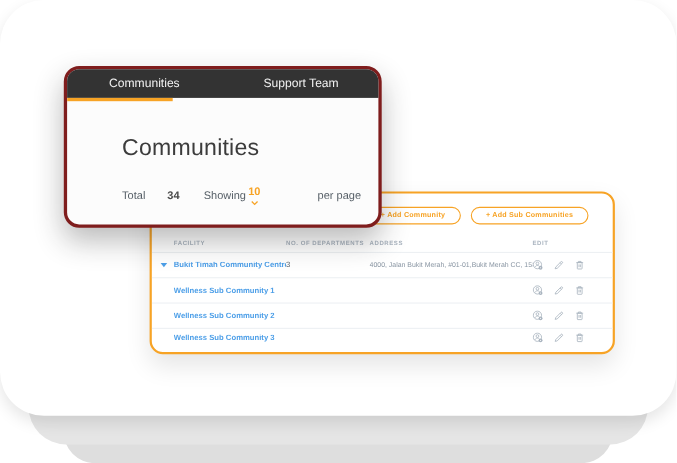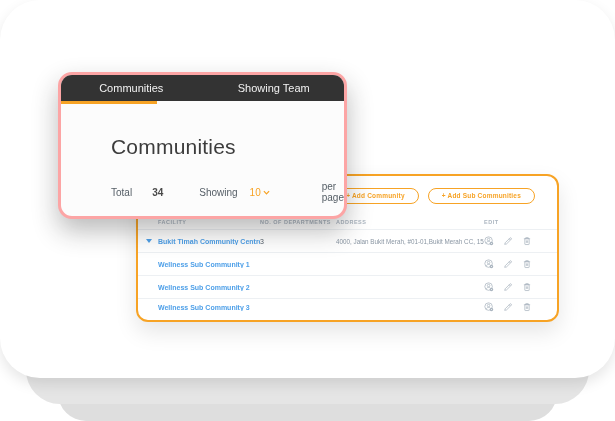--- a/index.html
+++ b/index.html
@@ -31,34 +31,34 @@
   .facility { font-size:7px; font-weight:600; color:#4d9fe8; cursor:pointer;
               white-space:nowrap; overflow:hidden; }
   .dept { font-size:7px; color:#55606b; }
   .addr { font-size:6.3px; color:#8a96a3; white-space:nowrap; overflow:hidden; }
   .edit-cell { display:flex; align-items:center; gap:9px; color:#a9b4bf; }
   .edit-cell svg { display:block; cursor:pointer; }
   .expand { width:0; height:0; border-left:3px solid transparent; border-right:3px solid transparent;
             border-top:4px solid #4d9fe8; cursor:pointer; }
 
   
-  .tab-card { position:absolute; left:58px; top:72px; width:289px; height:147px;
-              background:#fcfcfc; border:3px solid #fca5a5; border-radius:14px;
+  .tab-card { position:absolute; left:58px; top:60px; width:289px; height:147px;
+              background:#fcfcfc; border:3px solid #7f1d1d; border-radius:14px;
               box-shadow:0 12px 26px rgba(30,30,30,0.30); z-index:4; overflow:hidden; }
   .tab-header { display:flex; background:#333333; height:27px; margin:-1px -1px 0 -1px; }
   .tab { flex:1; display:flex; align-items:center; justify-content:center;
          color:#f2f2f2; font-size:11px; cursor:pointer; }
   .underline { height:3px; width:34%; background:#f7a325; }
   .card-title { margin:31px 0 0 50px; font-size:21px; font-weight:400; color:#3c3c3c;
                 letter-spacing:0.2px; }
   .stats { display:flex; align-items:center; margin:22px 0 0 50px; font-size:10px; color:#555e66; }
   .stats .val { font-weight:700; margin-left:20px; color:#4a4a4a; }
-  .stats .showing { margin-left:36px; }
-  .stats .pagesize { margin-left:12px; color:#f7a325; font-weight:400; display:flex;
-                     align-items:center; gap:2px; cursor:pointer; }
+  .stats .showing { margin-left:22px; }
+  .stats .pagesize { margin-left:2px; color:#f7a325; font-weight:700; display:flex;
+                     align-items:center; gap:2px; cursor:pointer;flex-direction:column; }
   .stats .perpage { margin-left:4px;padding-left:48px; }
 </style>
 </head>
 <body>
 
 <div class="stage">
   <div class="platform-2"></div>
   <div class="platform-1"></div>
   <div class="canvas"></div>
 
@@ -177,21 +177,21 @@
           <rect x="6.8" y="6.5" width="10.4" height="14" rx="1.2"></rect>
           <path d="M10.5 10.5v6M13.5 10.5v6"></path>
         </svg>
       </span>
     </div>
   </div>
 
   <div class="tab-card">
     <div class="tab-header">
       <div class="tab">Communities</div>
-      <div class="tab">Showing Team</div>
+      <div class="tab">Support Team</div>
     </div>
     <div class="underline"></div>
 
     <h1 class="card-title">Communities</h1>
 
     <div class="stats">
       <span>Total</span>
       <span class="val">34</span>
       <span class="showing">Showing</span>
       <span class="pagesize">

